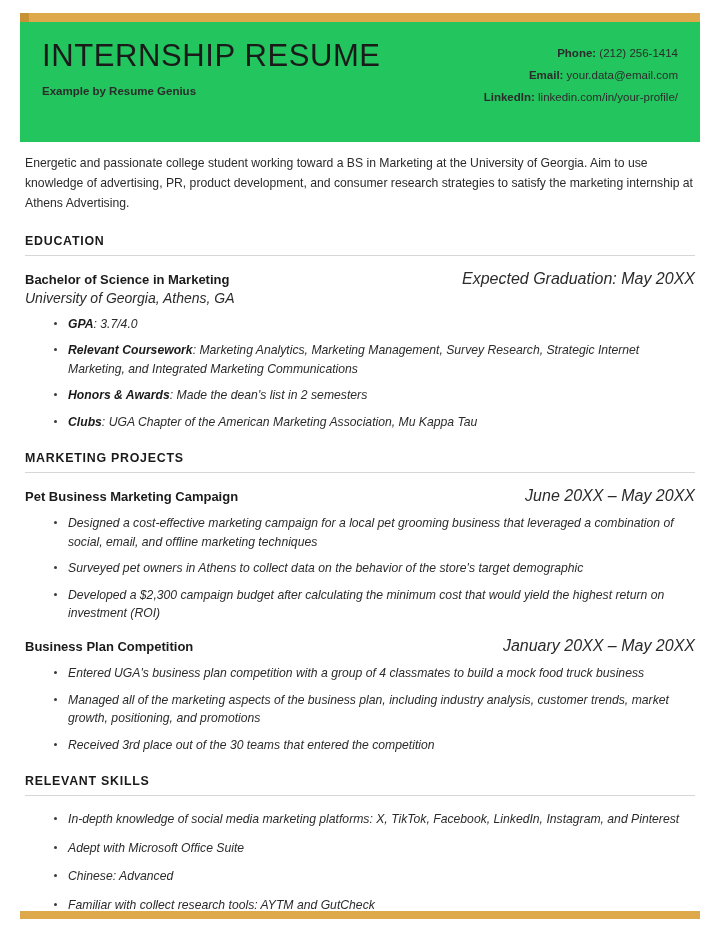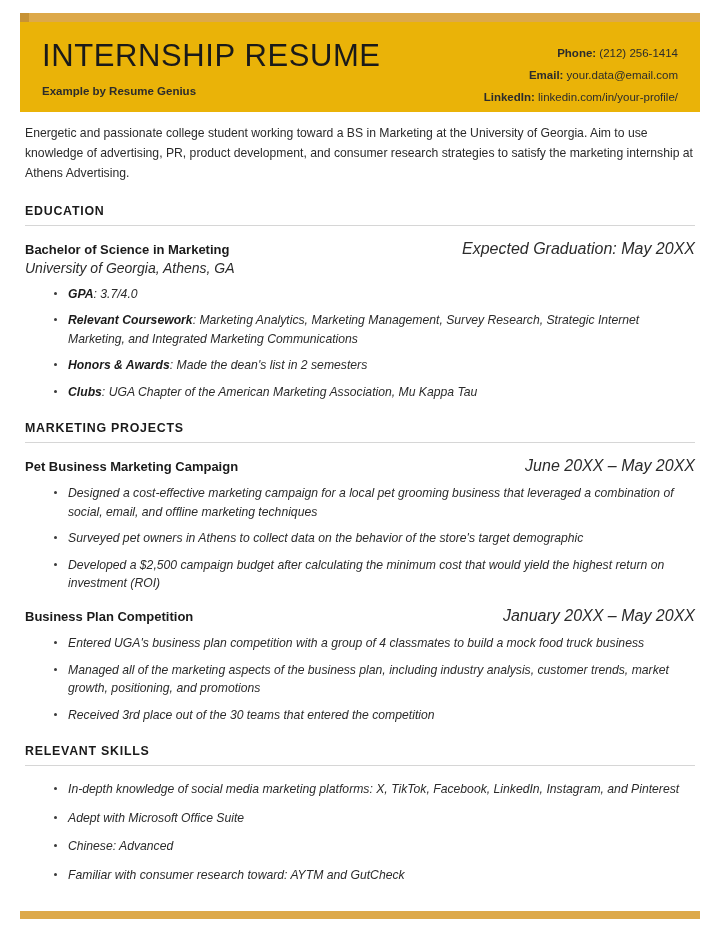--- a/index.html
+++ b/index.html
@@ -43,22 +43,22 @@
     position: absolute;
     left: 20px;
     right: 20px;
     bottom: 25px;
     height: 8px;
     background: #dda94a;
   }
 
   
   .header {
-    background: #eab308;
-    padding: 16px 22px 4px 22px;
+    background: #22c55e;
+    padding: 16px 22px 34px 22px;
     display: flex;
     align-items: flex-start;
     justify-content: space-between;
   }
   .header-left { padding-top: 2px; }
   .doc-title {
     font-size: 31px;
     font-weight: 300;
     letter-spacing: 0.6px;
     line-height: 1.05;
@@ -223,21 +223,21 @@
       <div class="section-rule"></div>
 
       <div class="entry">
         <div class="entry-head">
           <span class="entry-title">Pet Business Marketing Campaign</span>
           <span class="entry-date">June 20XX – May 20XX</span>
         </div>
         <ul class="bullets">
           <li>Designed a cost-effective marketing campaign for a local pet grooming business that leveraged a combination of social, email, and offline marketing techniques</li>
           <li>Surveyed pet owners in Athens to collect data on the behavior of the store's target demographic</li>
-          <li>Developed a $2,500 campaign budget after calculating the minimum cost that would yield the highest return on investment (ROI)</li>
+          <li>Developed a $2,300 campaign budget after calculating the minimum cost that would yield the highest return on investment (ROI)</li>
         </ul>
       </div>
 
       <div class="entry">
         <div class="entry-head">
           <span class="entry-title">Business Plan Competition</span>
           <span class="entry-date">January 20XX – May 20XX</span>
         </div>
         <ul class="bullets">
           <li>Entered UGA's business plan competition with a group of 4 classmates to build a mock food truck business</li>
@@ -247,20 +247,20 @@
       </div>
     </div>
 
     <div class="section skills-section">
       <h2 class="section-title">RELEVANT SKILLS</h2>
       <div class="section-rule"></div>
       <ul class="bullets">
         <li>In-depth knowledge of social media marketing platforms: X, TikTok, Facebook, LinkedIn, Instagram, and Pinterest</li>
         <li>Adept with Microsoft Office Suite</li>
         <li>Chinese: Advanced</li>
-        <li>Familiar with consumer research toward: AYTM and GutCheck</li>
+        <li>Familiar with collect research tools: AYTM and GutCheck</li>
       </ul>
     </div>
 
   </div>
 
   <div class="rule-bottom"></div>
 </div>
 
 </body></html>

